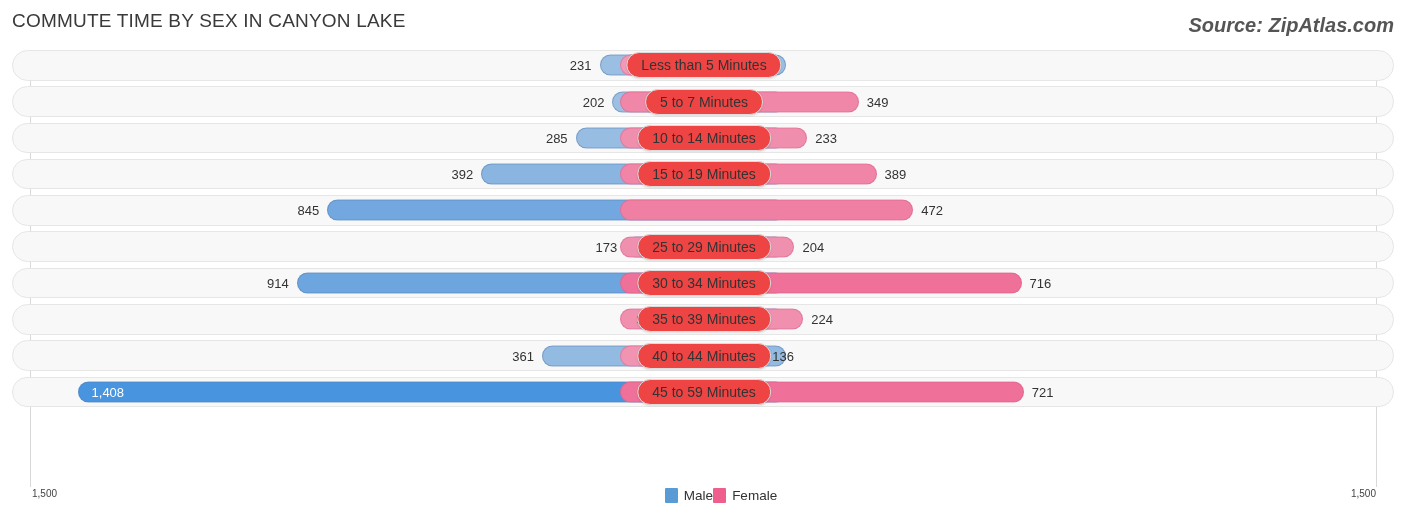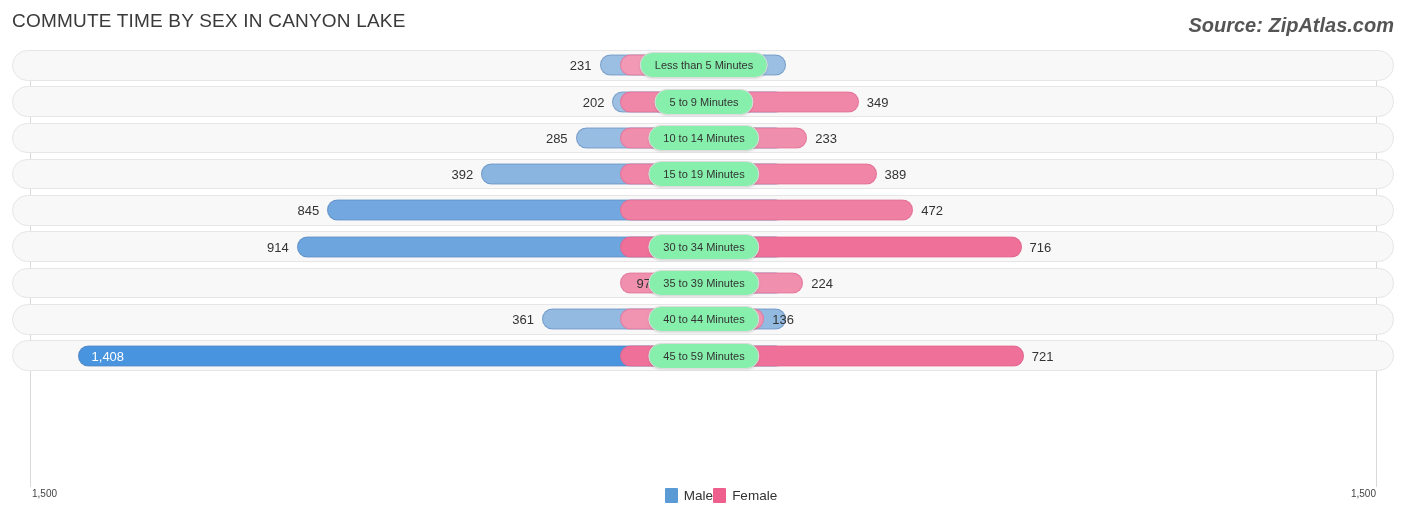--- a/index.html
+++ b/index.html
@@ -52,26 +52,26 @@
   .bar-female{border:1px solid rgba(210,90,135,.45);}
 
   .val{
     position:absolute;top:50%;transform:translateY(-50%);
     font-size:13px;color:#333;white-space:nowrap;
   }
   .val-in{color:#ffffff;}
 
   .center-pill{
     position:absolute;top:50%;transform:translate(-50%,-50%);
-    background:#86efac;
+    background:#ef4444;
     border:1px solid #dcdcdc;
     border-radius:14px;
     height:24px;line-height:24px;
     padding:0 14px;
-    font-size:11px;color:#333;
+    font-size:14px;color:#333;
     white-space:nowrap;
     box-shadow:0 1px 2px rgba(0,0,0,.10);
     z-index:3;
   }
 
   .axis-labels{
     position:absolute;left:12px;top:488px;width:1382px;height:22px;
   }
   .axis-label{
     position:absolute;top:0;font-size:10px;color:#444;
@@ -105,21 +105,21 @@
           <div class="val" style="left: 727.384px;">64</div>
           <div class="center-pill" style="left: 691px;">Less than 5 Minutes</div>
         </div>
       </div>
       <div class="row">
         <div class="row-inner">
           <div class="bar bar-male" style="right: 607px; width: 173.587px; background: rgb(157, 192, 226);"></div>
           <div class="bar bar-female" style="left: 607px; width: 238.781px; background: rgb(240, 135, 168);"></div>
           <div class="val" style="right: 788.587px;">202</div>
           <div class="val" style="left: 853.782px;">349</div>
-          <div class="center-pill" style="left: 691px;">5 to 9 Minutes</div>
+          <div class="center-pill" style="left: 691px;">5 to 7 Minutes</div>
         </div>
       </div>
       <div class="row">
         <div class="row-inner">
           <div class="bar bar-male" style="right: 607px; width: 210.398px; background: rgb(152, 189, 226);"></div>
           <div class="bar bar-female" style="left: 607px; width: 187.335px; background: rgb(240, 142, 173);"></div>
           <div class="val" style="right: 825.398px;">285</div>
           <div class="val" style="left: 802.336px;">233</div>
           <div class="center-pill" style="left: 691px;">10 to 14 Minutes</div>
         </div>
@@ -132,20 +132,29 @@
           <div class="val" style="left: 871.521px;">389</div>
           <div class="center-pill" style="left: 691px;">15 to 19 Minutes</div>
         </div>
       </div>
       <div class="row">
         <div class="row-inner">
           <div class="bar bar-male" style="right: 607px; width: 458.757px; background: rgb(114, 168, 223);"></div>
           <div class="bar bar-female" style="left: 607px; width: 293.332px; background: rgb(240, 128, 163);"></div>
           <div class="val" style="right: 1073.76px;">845</div>
           <div class="val" style="left: 908.332px;">472</div>
+        </div>
+      </div>
+      <div class="row">
+        <div class="row-inner">
+          <div class="bar bar-male" style="right: 607px; width: 160.726px; background: rgb(159, 193, 226);"></div>
+          <div class="bar bar-female" style="left: 607px; width: 174.474px; background: rgb(240, 144, 175);"></div>
+          <div class="val" style="right: 775.726px;">173</div>
+          <div class="val" style="left: 789.474px;">204</div>
+          <div class="center-pill" style="left: 691px;">25 to 29 Minutes</div>
         </div>
       </div>
       <div class="row">
         <div class="row-inner">
           <div class="bar bar-male" style="right: 607px; width: 489.359px; background: rgb(109, 166, 223);"></div>
           <div class="bar bar-female" style="left: 607px; width: 401.546px; background: rgb(239, 112, 152);"></div>
           <div class="val" style="right: 1104.36px;">914</div>
           <div class="val" style="left: 1016.55px;">716</div>
           <div class="center-pill" style="left: 691px;">30 to 34 Minutes</div>
         </div>

